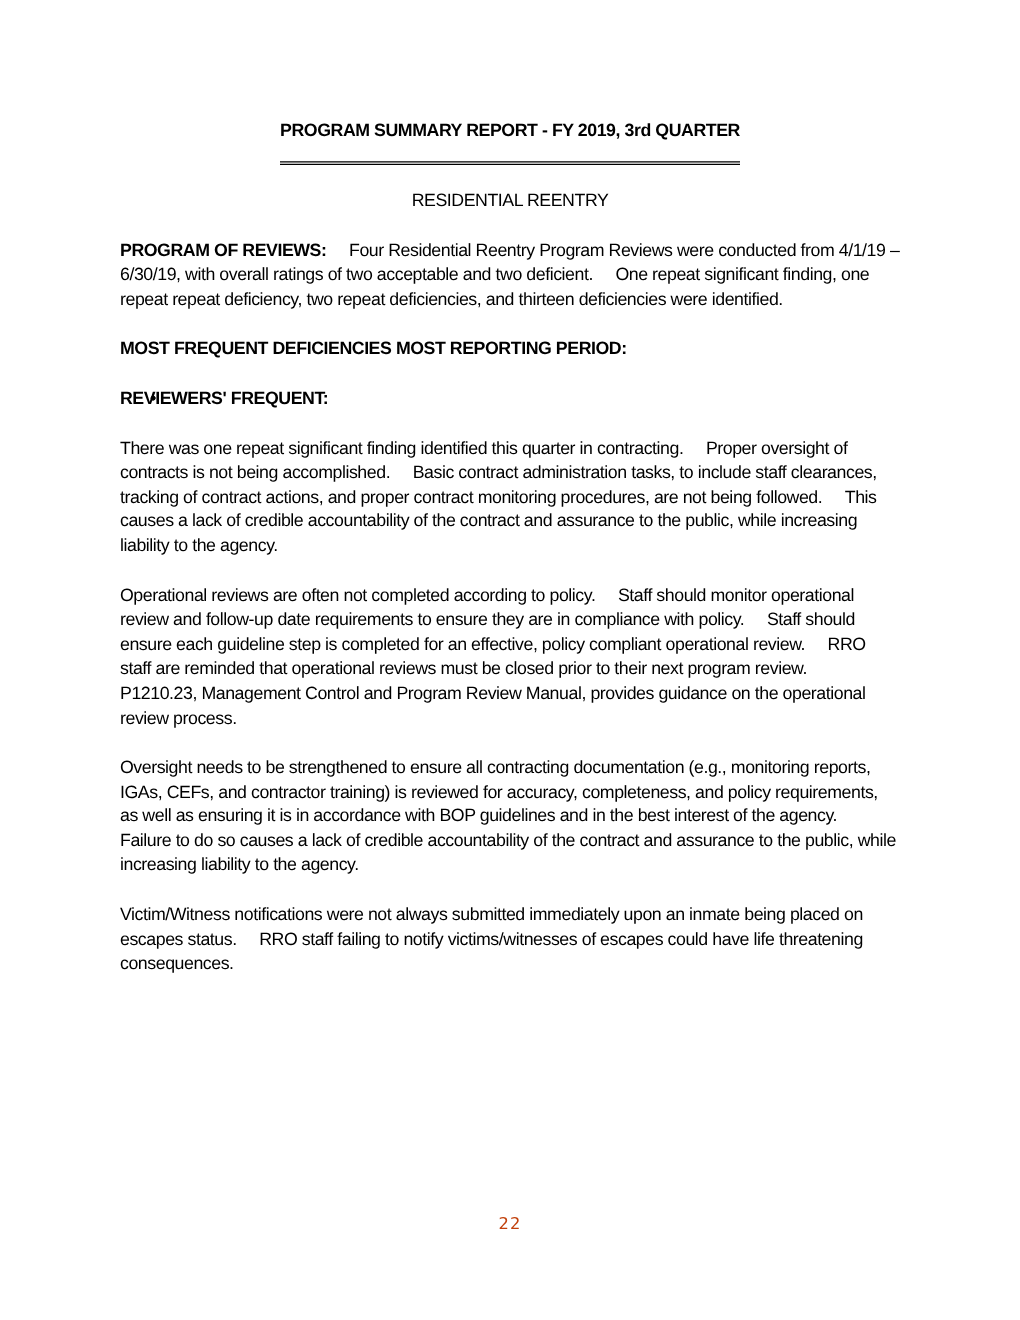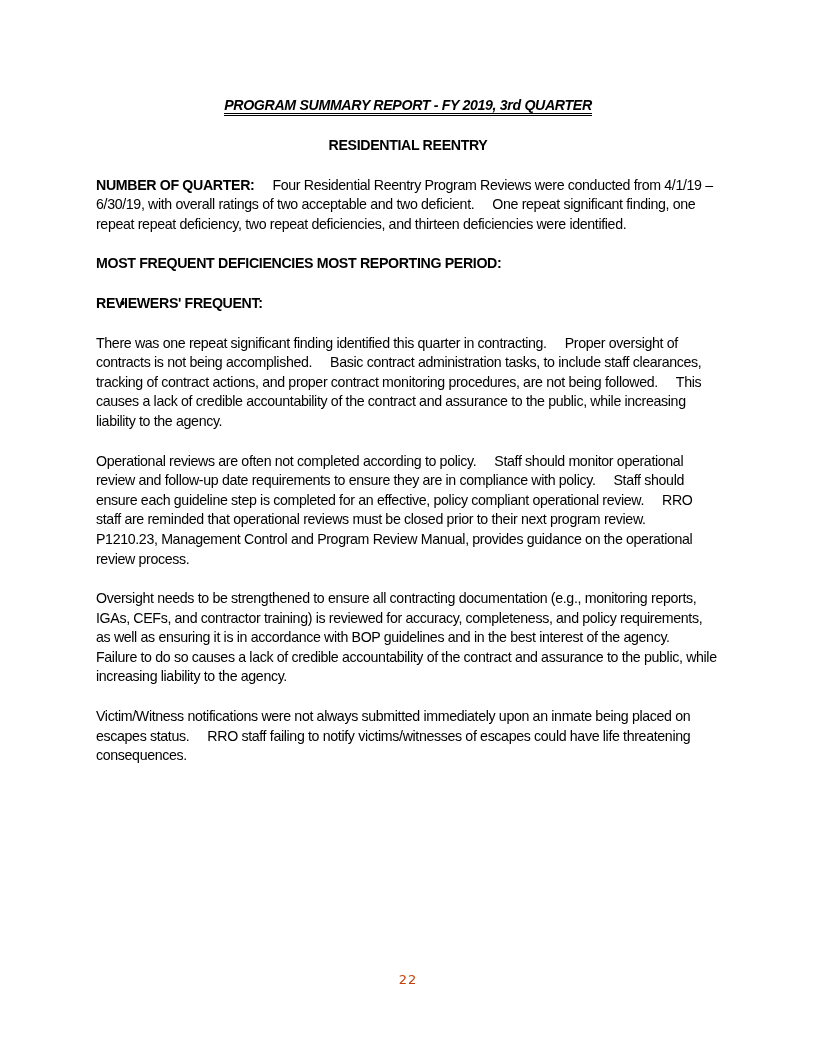--- a/index.html
+++ b/index.html
@@ -1,43 +1,43 @@
 <!DOCTYPE html>
 <html><head>
   <meta charset="utf-8">
   <style>
     html, body { margin: 0; padding: 0; background: #ffffff; }
     body { width: 816px; height: 1056px; position: relative; overflow: hidden;
       font-family: "Liberation Sans", sans-serif; color: #000; }
     .page { position: absolute; left: 96px; top: 96px; width: 624px;
       font-size: 14.2px; line-height: 19.6px; letter-spacing: -0.35px; }
     .title { text-align: center; font-weight: bold; margin: 0; }
-    .title span { border-bottom: 3px double #000; padding-bottom: 0px; line-height: 16px; display: inline-block; font-style: italic; }
-    .subtitle { text-align: center; font-weight: bold; margin: 20px 0 0 0; }
+    .title span { border-bottom: 3px double #000; padding-bottom: 16px; line-height: 16px; display: inline-block; }
+    .subtitle { text-align: center; font-weight: normal; margin: 20px 0 0 0; }
     p { margin: 0; }
     .para { margin-top: 20px; }
     .heading { font-weight: bold; }
     .gap { display: inline-block; width: 18px; }
     ul { margin: 20px 0 0 0; padding: 0 0 0 48px; list-style: none; }
     ul li { position: relative; }
     ul li .bullet { position: absolute; left: -24px; top: 0; }
     .ul-ref { }
     .footer { position: absolute; left: 0; width: 816px; top: 972px; text-align: center;
       font-family: "DejaVu Sans", sans-serif; font-size: 13px; color: #c2410c; letter-spacing: 1px; }
   </style>
 </head>
 <body>
 
 <div class="page">
   <p class="title"><span>PROGRAM SUMMARY REPORT - FY 2019, 3rd QUARTER</span></p>
 
   <p class="subtitle">RESIDENTIAL REENTRY</p>
 
   <p class="para">
-    <span class="heading">NUMBER OF QUARTER:</span><span class="gap"></span><span>Four Residential Reentry Program Reviews were conducted from 4/1/19 – 6/30/19, with overall ratings of two acceptable and two deficient.</span><span class="gap"></span><span>One repeat significant finding, one repeat repeat deficiency, two repeat deficiencies, and thirteen deficiencies were identified.</span>
+    <span class="heading">PROGRAM OF REVIEWS:</span><span class="gap"></span><span>Four Residential Reentry Program Reviews were conducted from 4/1/19 – 6/30/19, with overall ratings of two acceptable and two deficient.</span><span class="gap"></span><span>One repeat significant finding, one repeat repeat deficiency, two repeat deficiencies, and thirteen deficiencies were identified.</span>
   </p>
 
   <p class="para heading">MOST FREQUENT DEFICIENCIES MOST REPORTING PERIOD:</p>
 
   <ul>
     <li><span class="bullet">•</span></li>
     <li><span class="bullet">•</span></li>
   </ul>
 
   <p class="para heading">REVIEWERS' FREQUENT:</p>

